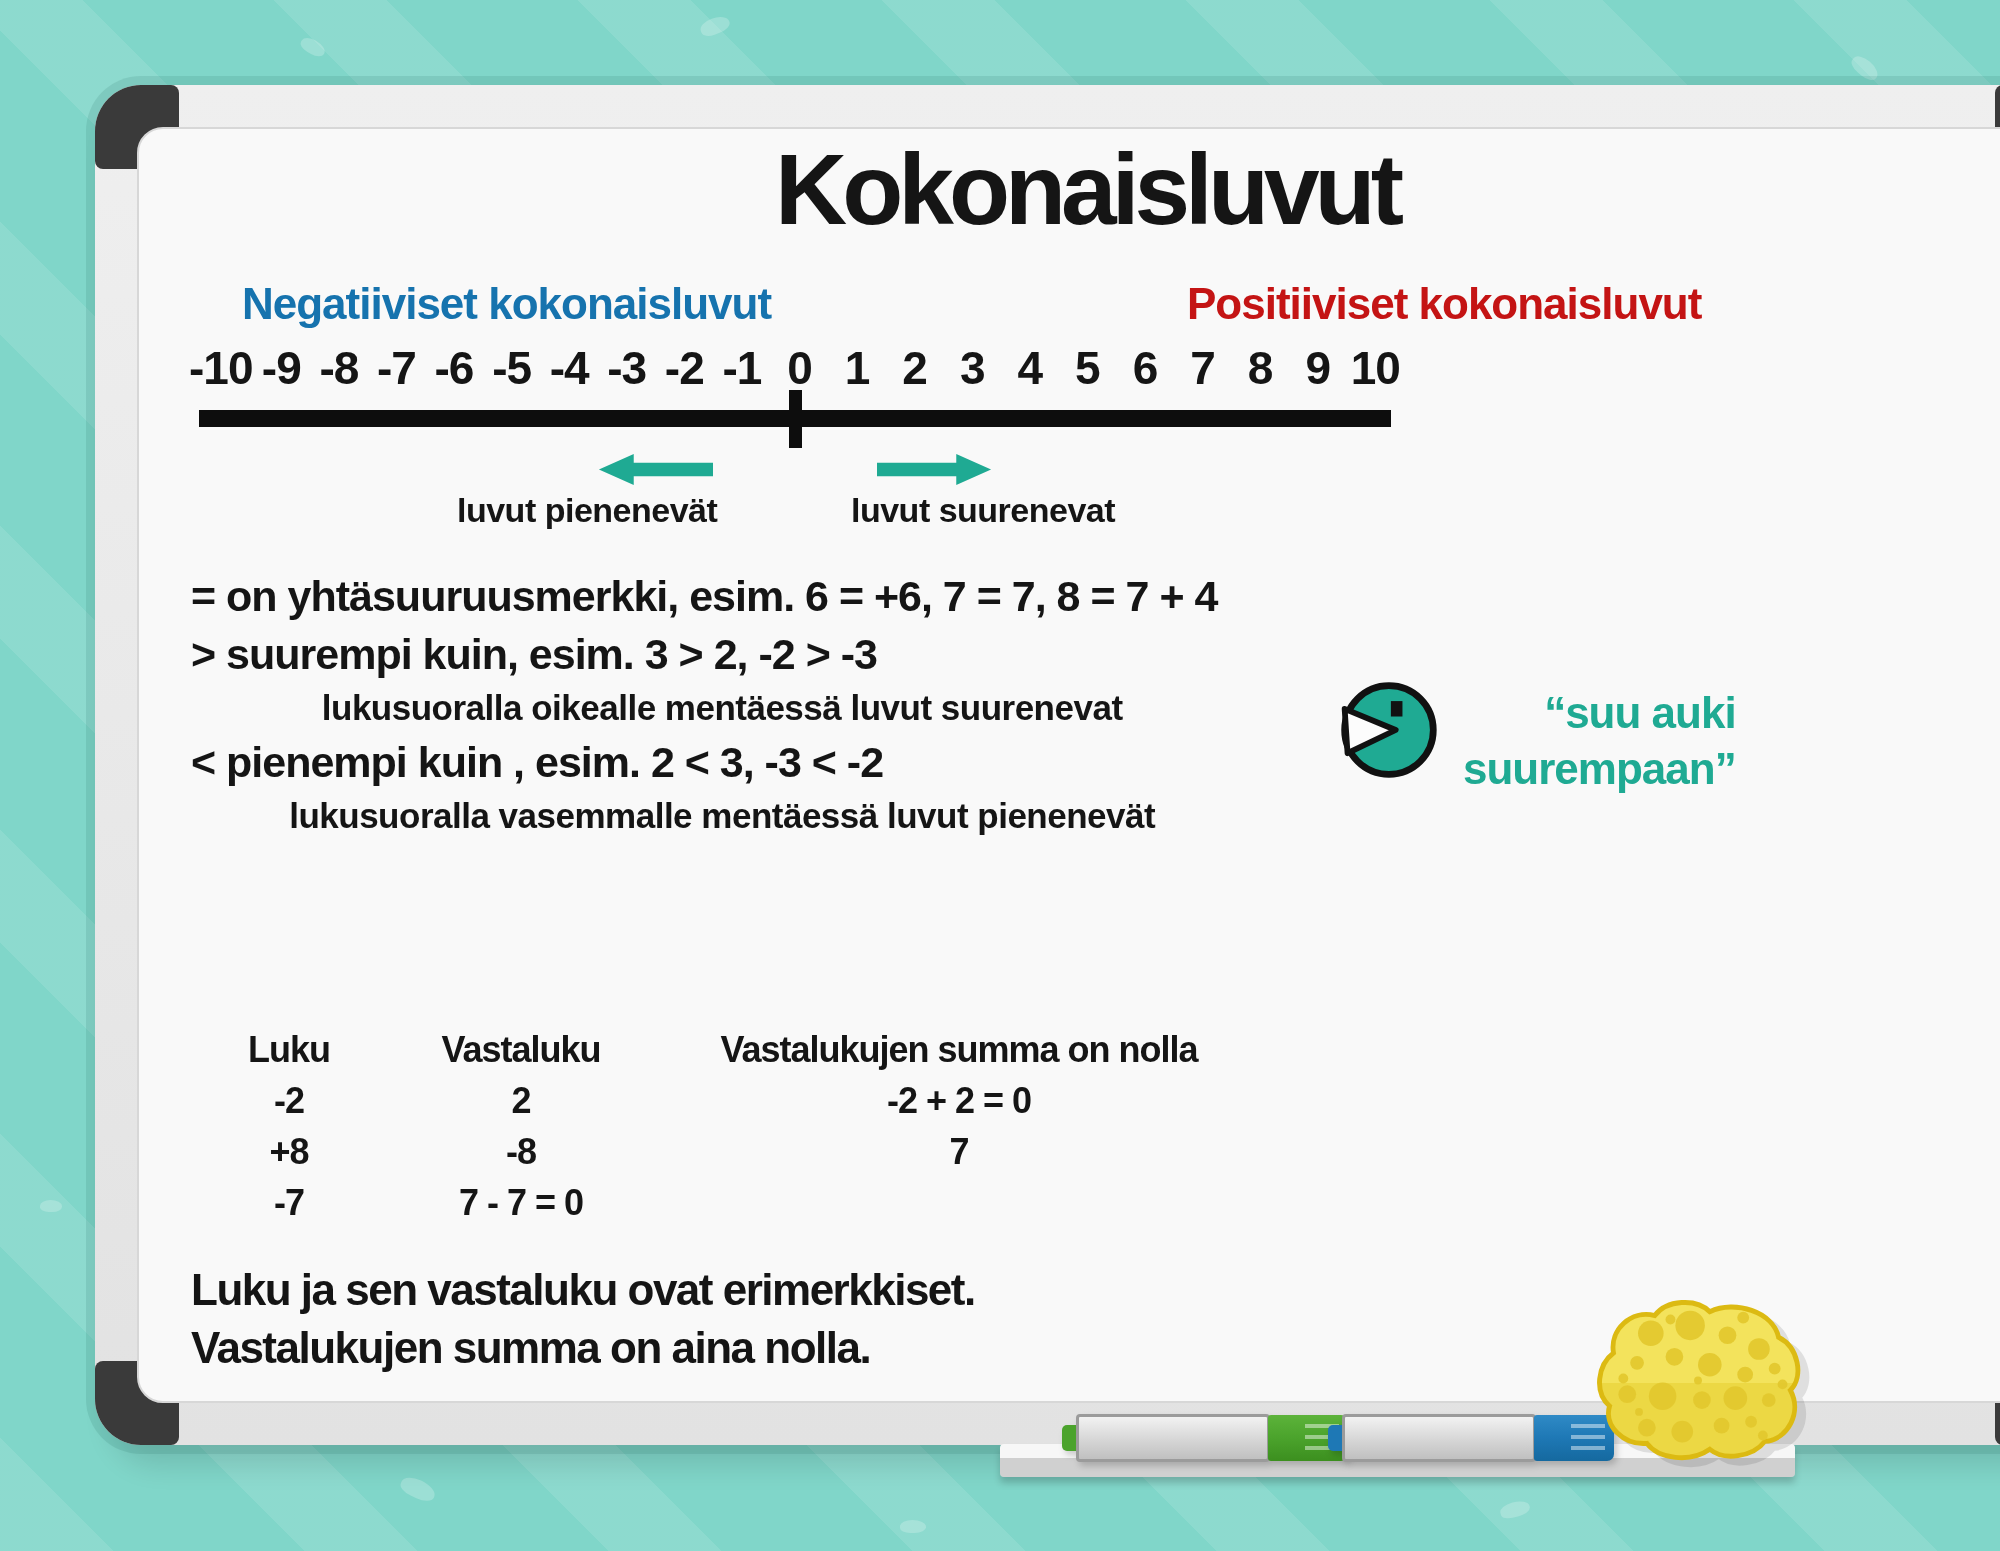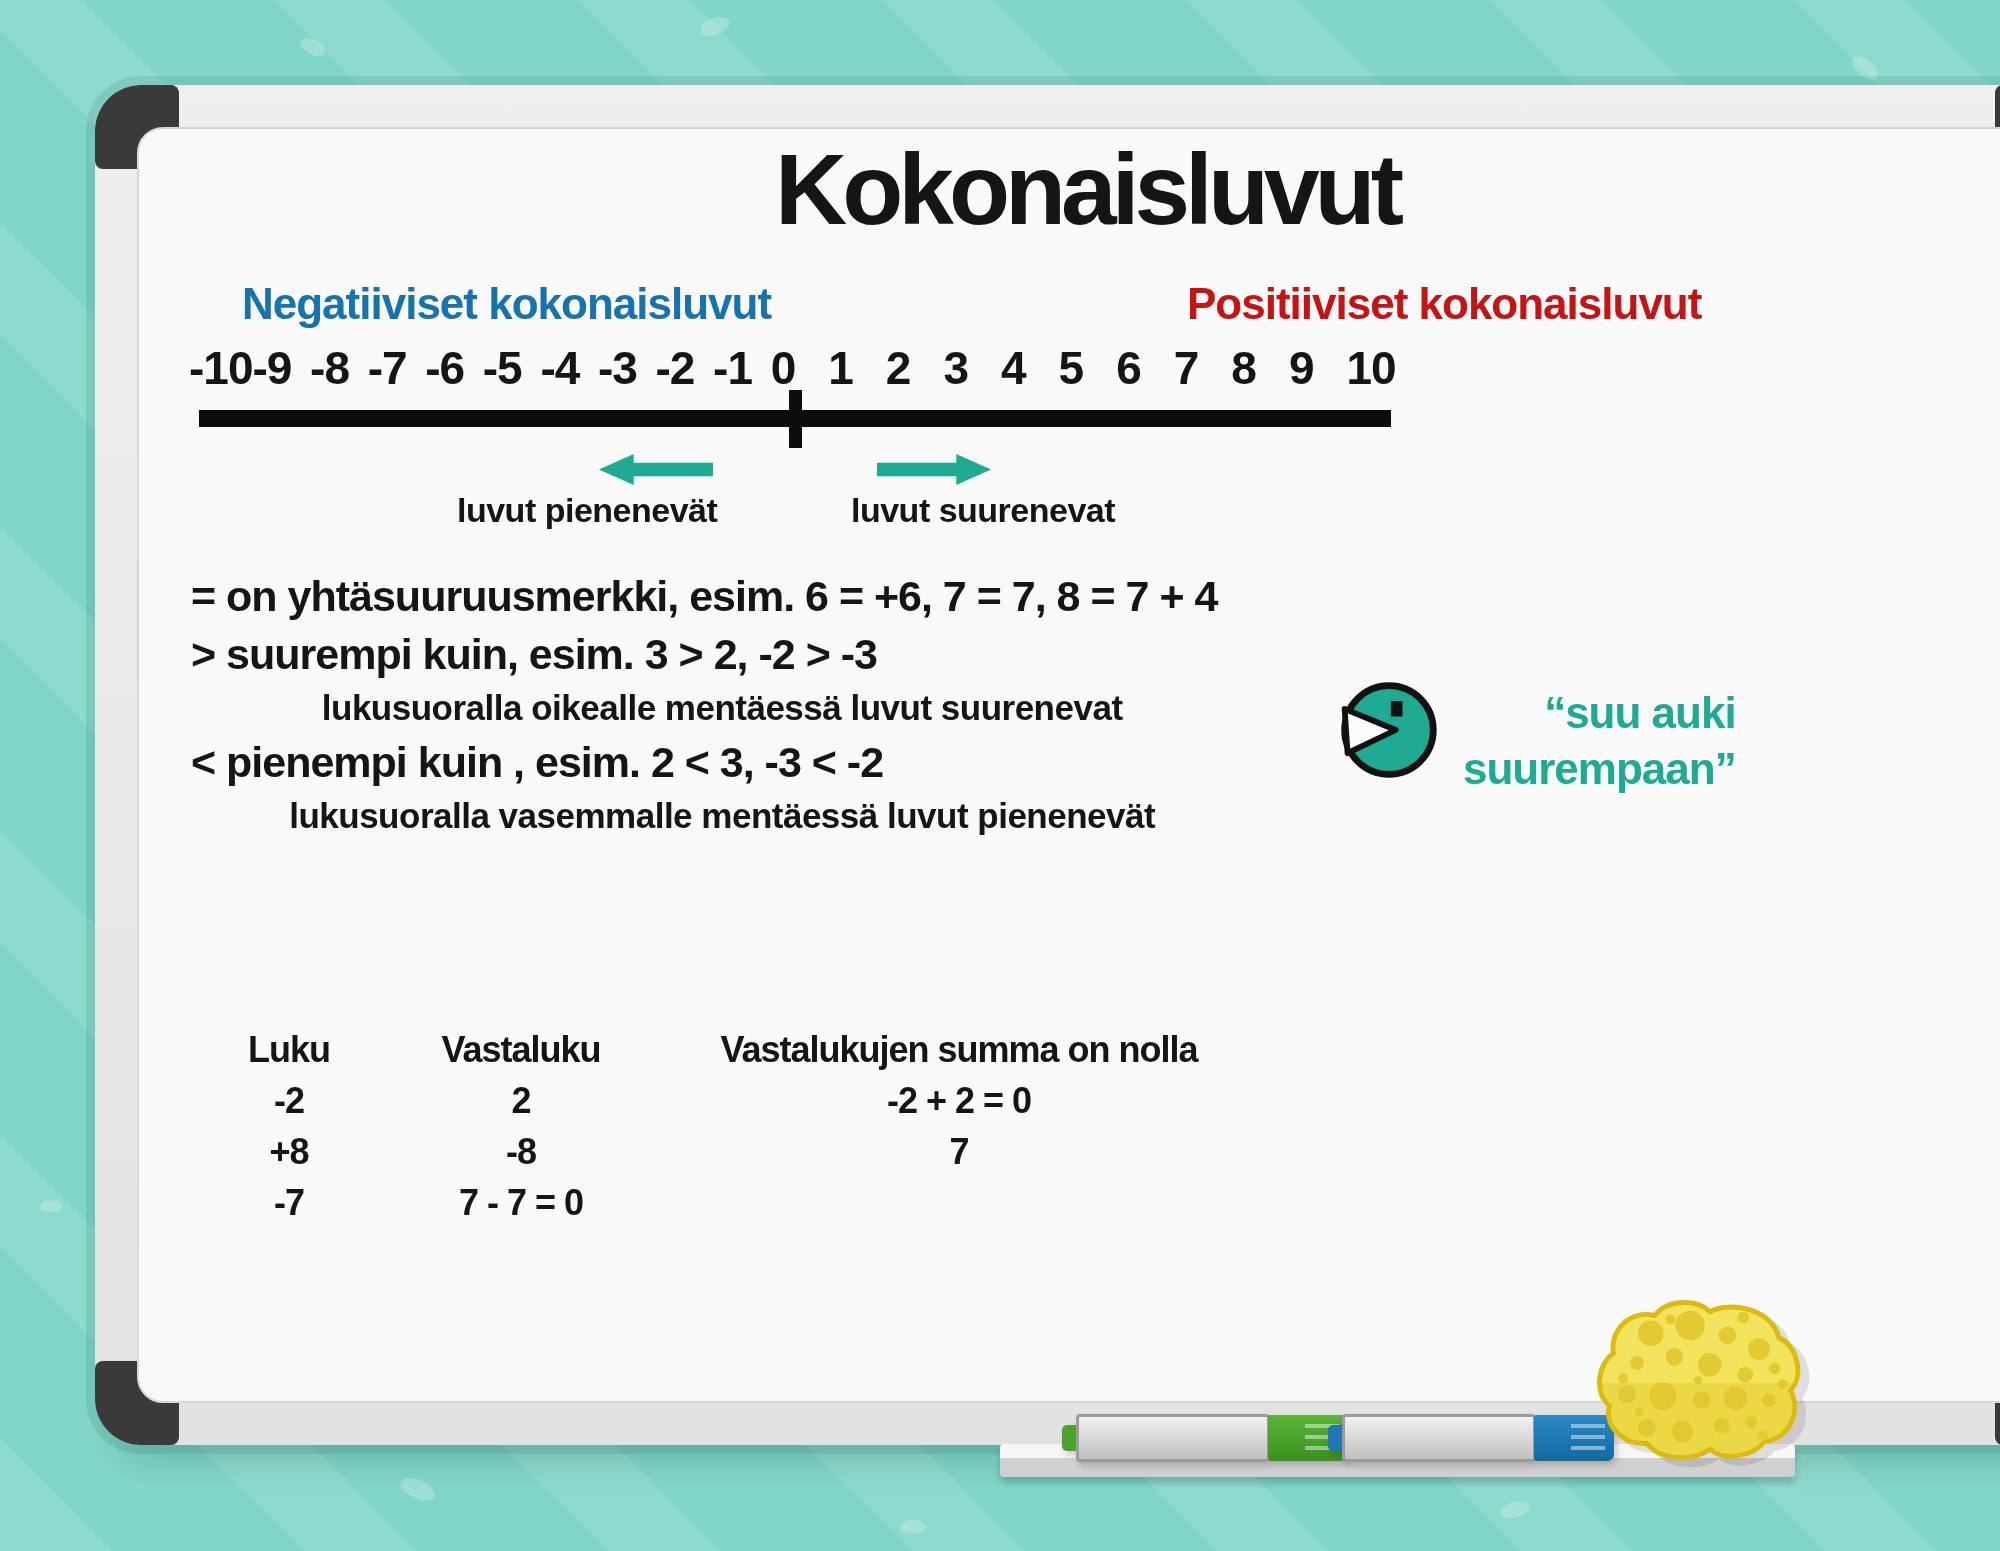--- a/index.html
+++ b/index.html
@@ -35,21 +35,21 @@
   .corner.br{right:0;bottom:0;border-radius:26px 8px 46px 8px;}
   .surface{position:absolute;inset:42px;background:var(--board-surface,#f9f9f9);
     border-radius:26px;border:2px solid #d7d7d7;}
   
   .title{position:absolute;left:0;right:0;top:10px;margin:0;text-align:center;
     font-size:100px;line-height:100px;font-weight:bold;letter-spacing:-5px;}
   .heading{position:absolute;top:150px;font-size:44px;font-weight:bold;letter-spacing:-1px;white-space:nowrap;}
   .heading.neg{left:103px;color:var(--heading-blue,#1673ae);}
   .heading.pos{left:1048px;color:var(--heading-red,#c41414);}
   .numbers{position:absolute;left:50px;top:212px;width:1215px;display:flex;}
-  .numbers span{flex:1;font-size:46px;font-weight:bold;letter-spacing:-1px;white-space:nowrap;}
+  .numbers span{flex:1;text-align:center;font-size:46px;font-weight:bold;letter-spacing:-1px;white-space:nowrap;}
   .nline{position:absolute;left:60px;top:281px;width:1192px;height:17px;background:#0d0d0d;}
   .ntick{position:absolute;left:650px;top:261px;width:13px;height:58px;background:#0d0d0d;}
   .arrow{position:absolute;top:324px;width:116px;height:33px;color:var(--accent-teal,#1faa93);}
   .arrow path{fill:currentColor;}
   .arrow.left{left:458px;}
   .arrow.right{left:738px;}
   .arrow-label{position:absolute;top:362px;font-size:34px;font-weight:bold;letter-spacing:-0.5px;white-space:nowrap;}
   .arrow-label.l{left:318px;}
   .arrow-label.r{left:712px;}
   .rules{position:absolute;left:52px;top:438px;}
@@ -184,20 +184,24 @@
       <div>-2</div>
       <div>2</div>
       <div>-2 + 2 = 0</div>
       <div>+8</div>
       <div>-8</div>
       <div>7</div>
       <div>-7</div>
       <div>7 - 7 = 0</div>
     </div>
 
+    <div class="footer-text">
+      <div>Luku ja sen vastaluku ovat erimerkkiset.</div>
+      <div>Vastalukujen summa on aina nolla.</div>
+    </div>
   </div>
 </div>
 
 <div class="tray"></div>
 
 <div class="marker m1">
   <div class="marker-nub green-part"></div>
   <div class="marker-body"></div>
   <div class="marker-cap green-part"></div>
 </div>

